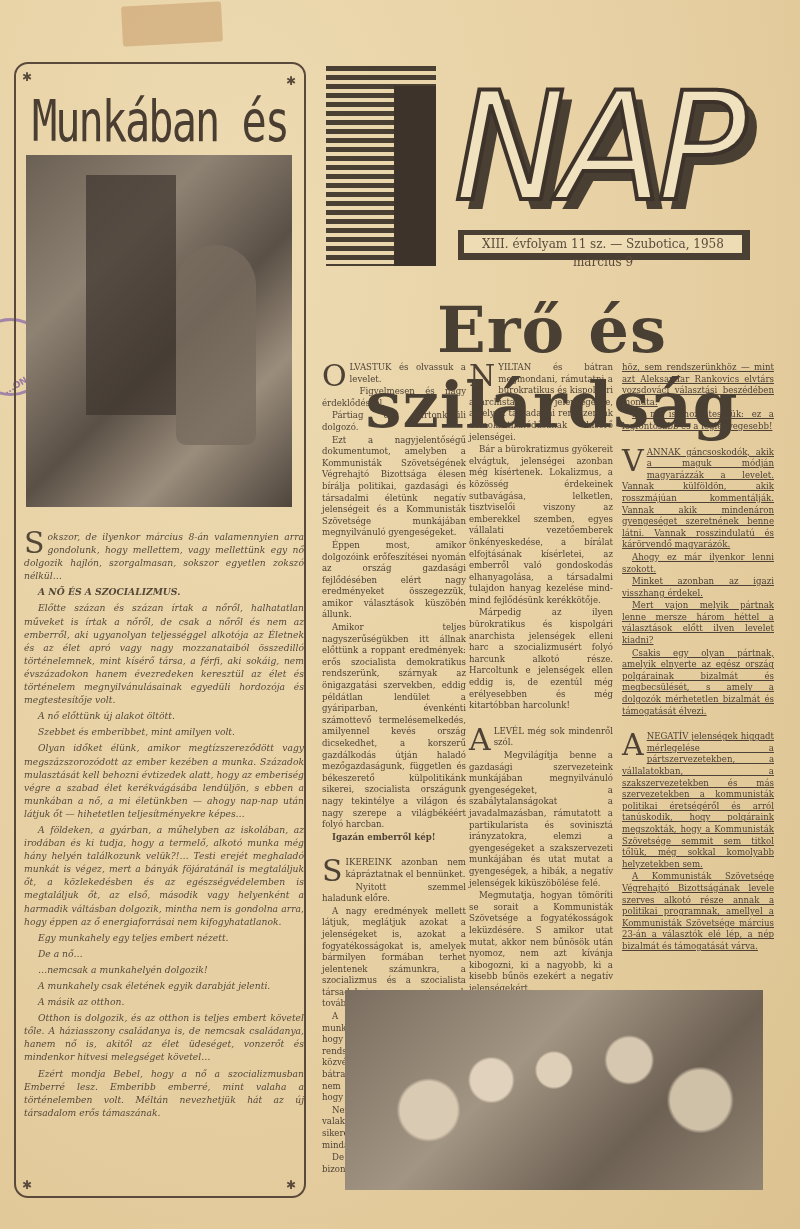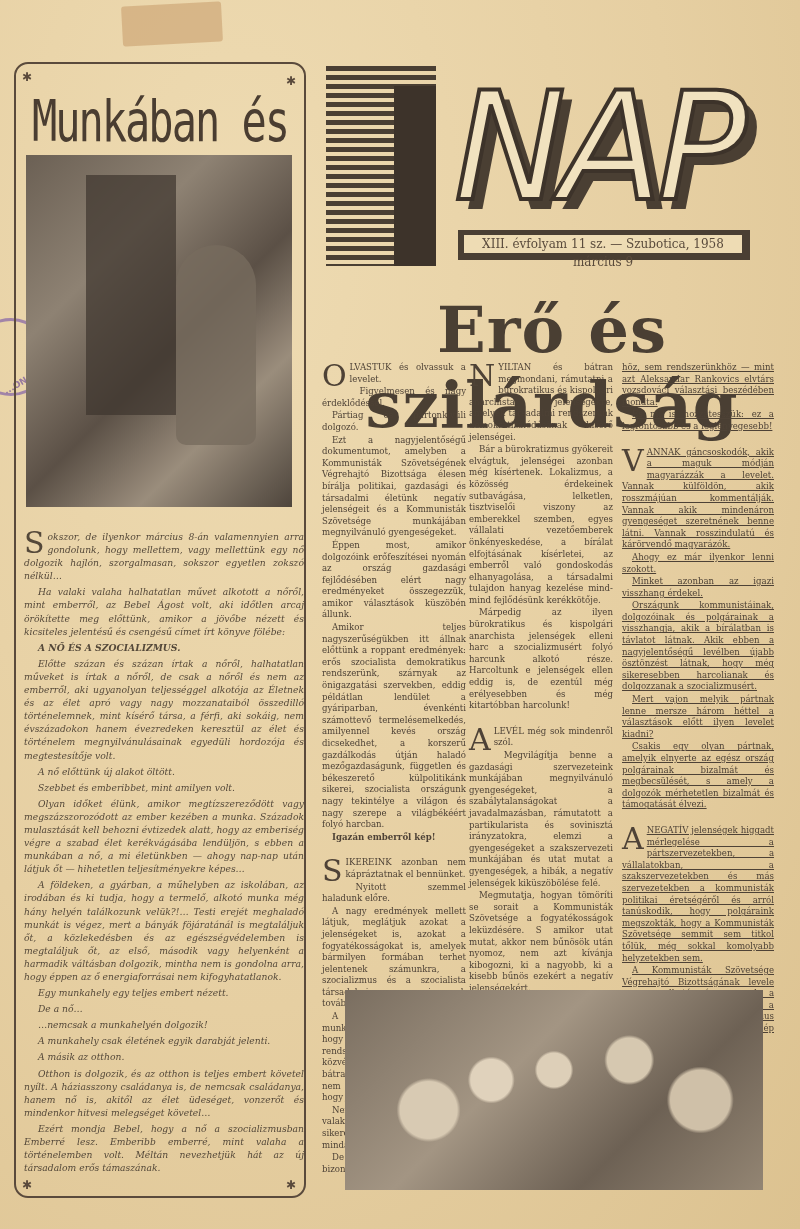--- a/index.html
+++ b/index.html
@@ -56,33 +56,32 @@
 <span class="star" style="left:286px;top:1178px">✱</span>
 
 <div class="left-title">Munkában és otthon</div>
 <div class="photo1">
   <div class="machine"></div>
   <div class="person"></div>
 </div>
 
 <div class="left-text">
   <p style="text-indent:0"><span class="dropcap">S</span><span>okszor, de ilyenkor március 8-án valamennyien arra gondolunk, hogy mellettem, vagy mellettünk egy nő dolgozik hajlón, szorgalmasan, sokszor egyetlen zokszó nélkül…</span></p>
-  <p>Ha valaki valaha halhatatlan művet alkotott a nőről, mint emberről, az Bebel Ágost volt, aki időtlen arcaj örökítette meg előttünk, amikor a jövőbe nézett és kicsiteles jelentésű és csengésű címet írt könyve fölébe:</p>
   <p class="h">A NŐ ÉS A SZOCIALIZMUS.</p>
   <p>Előtte százan és százan írtak a nőről, halhatatlan műveket is írtak a nőről, de csak a nőről és nem az emberről, aki ugyanolyan teljességgel alkotója az Életnek és az élet apró vagy nagy mozzanataiból összedilló történelemnek, mint kísérő társa, a férfi, aki sokáig, nem évszázadokon hanem évezredeken keresztül az élet és történelem megnyilvánulásainak egyedüli hordozója és megtestesítője volt.</p>
   <p>A nő előttünk új alakot öltött.</p>
   <p>Szebbet és emberibbet, mint amilyen volt.</p>
   <p>Olyan időket élünk, amikor megtízszereződött vagy megszázszorozódott az ember kezében a munka. Századok mulasztását kell behozni évtizedek alatt, hogy az emberiség végre a szabad élet kerékvágásába lendüljön, s ebben a munkában a nő, a mi életünkben — ahogy nap-nap után látjuk őt — hihetetlen teljesítményekre képes…</p>
   <p>A földeken, a gyárban, a műhelyben az iskolában, az irodában és ki tudja, hogy a termelő, alkotó munka még hány helyén találkozunk velük?!… Testi erejét meghaladó munkát is végez, mert a bányák föjáratánál is megtaláljuk őt, a közlekedésben és az egészségvédelemben is megtaláljuk őt, az első, második vagy helyenként a harmadik váltásban dolgozik, mintha nem is gondolna arra, hogy éppen az ő energiaforrásai nem kifogyhatatlanok.</p>
   <p>Egy munkahely egy teljes embert nézett.</p>
   <p>De a nő…</p>
   <p>…nemcsak a munkahelyén dolgozik!</p>
   <p>A munkahely csak életének egyik darabját jelenti.</p>
   <p>A másik az otthon.</p>
-  <p>Otthon is dolgozik, és az otthon is teljes embert követel nyílt. A háziasszony családanya is, de nemcsak családanya, hanem nő is, akitől az élet üdeséget, vonzerőt és mindenkor hitvesi melegséget követel…</p>
+  <p>Otthon is dolgozik, és az otthon is teljes embert követel tőle. A háziasszony családanya is, de nemcsak családanya, hanem nő is, akitől az élet üdeséget, vonzerőt és mindenkor hitvesi melegséget követel…</p>
   <p>Ezért mondja Bebel, hogy a nő a szocializmusban Emberré lesz. Emberibb emberré, mint valaha a történelemben volt. Méltán nevezhetjük hát az új társadalom erős támaszának.</p>
 
 </div>
 
 <div class="mast">
   <div class="seven">
       <div class="bar"></div>
     </div>
   <div class="nap">NAP</div>
   <div class="dateline-box">
@@ -117,20 +116,19 @@
   <p>Megmutatja, hogyan tömöríti se sorait a Kommunisták Szövetsége a fogyatékosságok leküzdésére. S amikor utat mutat, akkor nem bűnösök után nyomoz, nem azt kívánja kibogozni, ki a nagyobb, ki a kisebb bűnös ezekért a negatív jelenségekért.</p>
   <p>Mert a levél bevezetőjében megállapítja, hogy ezek a jelenségek úgyszólván lendületes fejlődésünk elmaradhatatlan kísérői, s eredetük kétségtelenül az ország általános fejletlenségében, a bürokratikus maradványokban stb. rejlik. Ám ezek a jelenségek átmenetiek. Nem tartoznak és nem tartozhatnak sem fejlődésünk-</p>
 </div>
 
 <div class="col col3">
   <p style="text-indent:0">höz, sem rendszerünkhöz — mint azt Aleksandar Rankovics elvtárs vozsdováci választási beszédében mondta.</p>
   <p>És mi is hozzátesszük: ez a legfontosabb és a leglényegesebb!</p>
   <p class="gap" style="text-indent:0"><span class="dc">V</span><span>ANNAK gáncsoskodók, akik a maguk módján magyarázzák a levelet. Vannak külföldön, akik rosszmájúan kommentálják. Vannak akik mindenáron gyengeséget szeretnének benne látni. Vannak rosszindulatú és kárörvendő magyarázók.</span></p>
   <p>Ahogy ez már ilyenkor lenni szokott.</p>
   <p>Minket azonban az igazi visszhang érdekel.</p>
-  <p>Országunk kommunistáinak, dolgozóinak és polgárainak a visszhangja, akik a bírálatban is távlatot látnak. Akik ebben a nagyjelentőségű levélben újabb ösztönzést látnak, hogy még sikeresebben harcolianak és dolgozzanak a szocializmusért.</p>
   <p>Mert vajon melyik pártnak lenne mersze három héttel a választások előtt ilyen levelet kiadni?</p>
   <p>Csakis egy olyan pártnak, amelyik elnyerte az egész ország polgárainak bizalmát és megbecsülését, s amely a dolgozók mérhetetlen bizalmát és támogatását élvezi.</p>
   <p class="gap" style="text-indent:0"><span class="dc">A</span><span> NEGATÍV jelenségek higgadt mérlegelése a pártszervezetekben, a vállalatokban, a szakszervezetekben és más szervezetekben a kommunisták politikai éretségéről és arról tanúskodik, hogy polgáraink megszokták, hogy a Kommunisták Szövetsége semmit sem titkol tőlük, még sokkal komolyabb helyzetekben sem.</span></p>
   <p>A Kommunisták Szövetsége Végrehajtó Bizottságának levele szerves alkotó része annak a politikai programnak, amellyel a Kommunisták Szövetsége március 23-án a választók elé lép, a nép bizalmát és támogatását várva.</p>
 </div>
 
 <div class="photo2"></div>
 
 </body></html>

